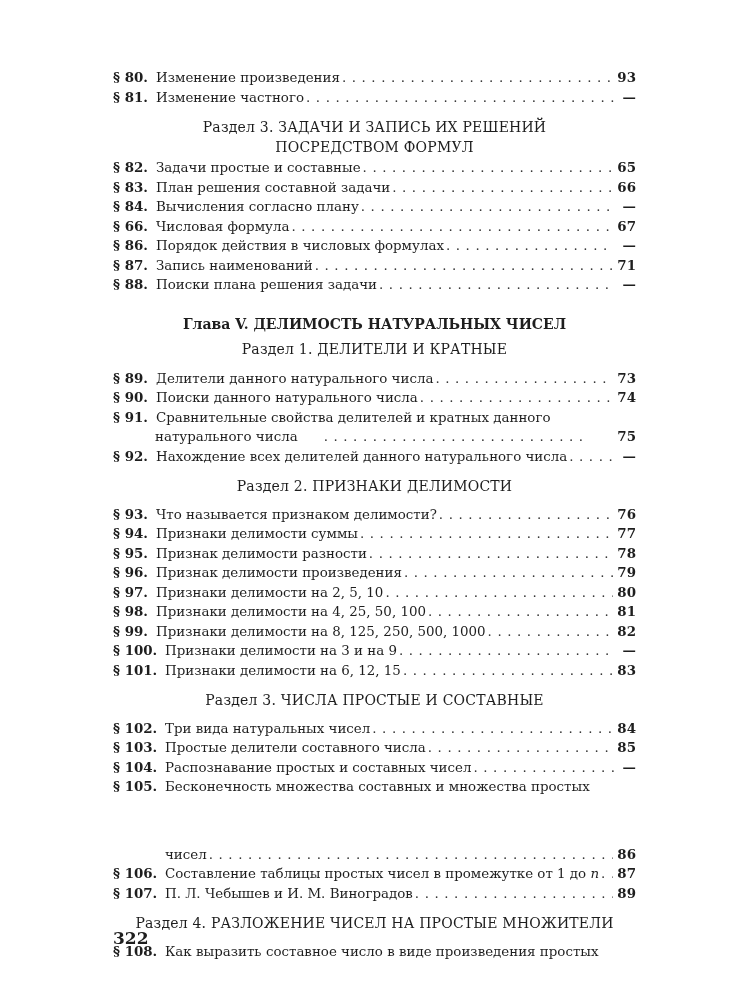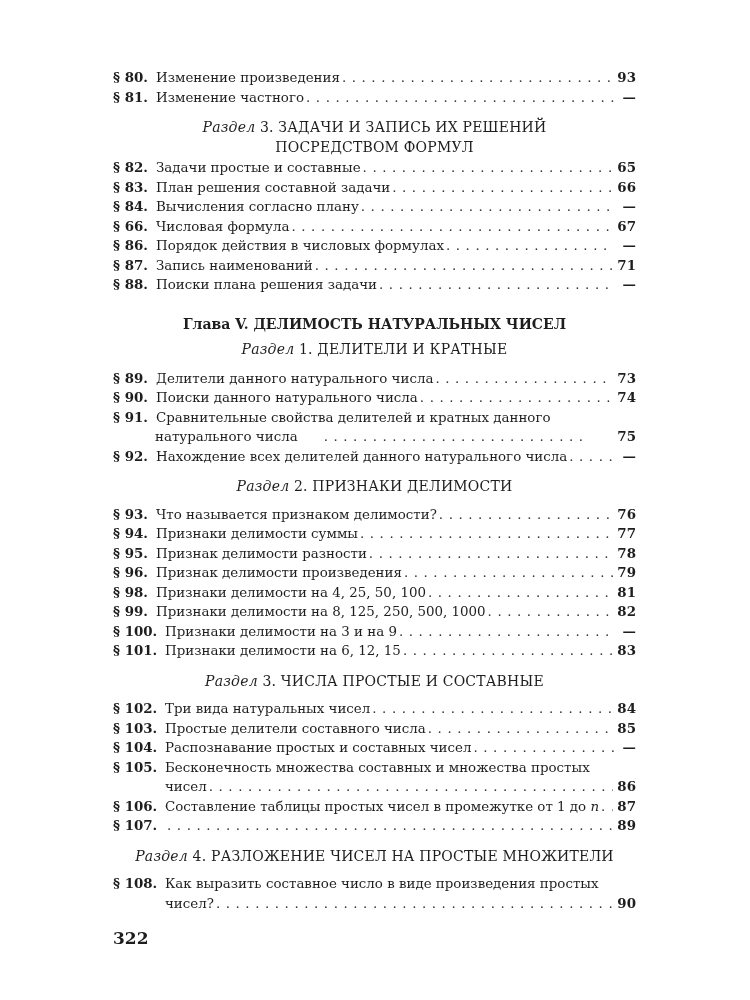--- a/index.html
+++ b/index.html
@@ -22,26 +22,26 @@
     flex: 1 1 auto; overflow: hidden; margin: 0 4px 0 2px;
     letter-spacing: 3.6px; color: #333;
   }
   .dots::before {
     content: ". . . . . . . . . . . . . . . . . . . . . . . . . . . . . . . . . . . . . . . . . . . . . . . . . . . . . . . . . . . . . . . . . . . . . . . . . . . . . . .";
     letter-spacing: 0;
     word-spacing: 1.3px;
   }
   .pg { flex: 0 0 auto; min-width: 18px; text-align: right; font-weight: 600; }
   .cont { padding-left: 42px; gap: 24px; }
-  .cont3 { padding-left: 52px; }
+  .cont3 { padding-left: 52px; margin-top: 48px; }
   .heading {
     text-align: center; font-size: 14px; line-height: 19.5px;
     letter-spacing: 0.2px;
   }
-  .heading .it { font-style: italic; }
+  .heading .it { }
   .chapter { text-align: center; font-size: 14px; font-weight: bold; line-height: 19.5px; }
   .gap-s { height: 11px; }
   .gap-l { height: 20px; }
   .pagenum {
     position: absolute; left: 113px; top: 928px;
     font-size: 17px; font-weight: 600;
   }
 </style>
 </head>
 <body>
@@ -182,20 +182,26 @@
     <span class="dots"></span>
     <span class="pg">78</span>
   </div>
   <div class="row">
     <span class="num w2">§ 96.</span>
     <span class="title">Признак делимости произведения</span>
     <span class="dots"></span>
     <span class="pg">79</span>
   </div>
   <div class="row">
+    <span class="num w2">§ 97.</span>
+    <span class="title">Признаки делимости на 2, 5, 10</span>
+    <span class="dots"></span>
+    <span class="pg">80</span>
+  </div>
+  <div class="row">
     <span class="num w2">§ 98.</span>
     <span class="title">Признаки делимости на 4, 25, 50, 100</span>
     <span class="dots"></span>
     <span class="pg">81</span>
   </div>
   <div class="row">
     <span class="num w2">§ 99.</span>
     <span class="title">Признаки делимости на 8, 125, 250, 500, 1000</span>
     <span class="dots"></span>
     <span class="pg">82</span>
@@ -249,20 +255,21 @@
     <span class="pg">86</span>
   </div>
   <div class="row">
     <span class="num w3">§ 106.</span>
     <span class="title"><span>Составление таблицы простых чисел в промежутке от 1 до</span>&nbsp;<i>n</i></span>
     <span class="dots"></span>
     <span class="pg">87</span>
   </div>
   <div class="row">
     <span class="num w3">§ 107.</span>
+    <span class="title">П. Л. Чебышев и И. М. Виноградов</span>
     <span class="dots"></span>
     <span class="pg">89</span>
   </div>
 
   <div class="gap-s"></div>
   <div class="heading">
     <span class="it">Раздел</span>
     <span>4.</span>
     <span>РАЗЛОЖЕНИЕ ЧИСЕЛ НА ПРОСТЫЕ МНОЖИТЕЛИ</span>
   </div>

